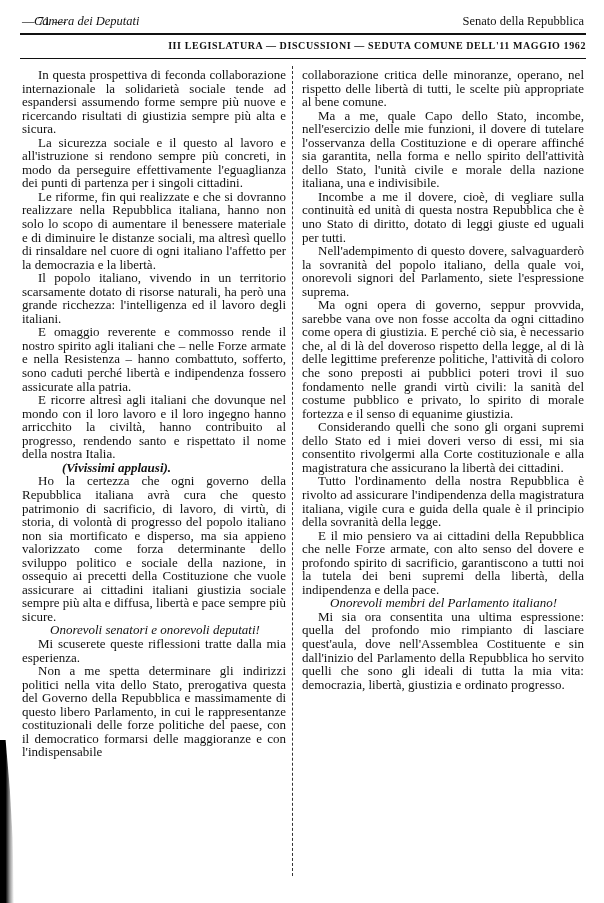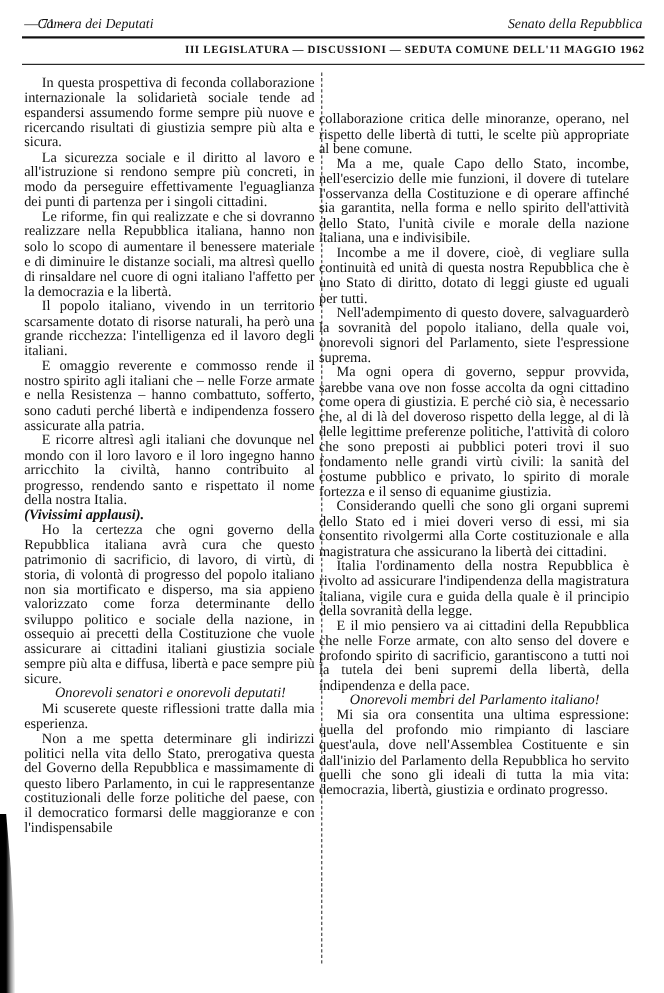--- a/index.html
+++ b/index.html
@@ -2,75 +2,75 @@
 <html><head>
 <meta charset="utf-8">
 <style>
   html, body { margin: 0; padding: 0; background: #ffffff; }
   body { width: 604px; height: 903px; position: relative; overflow: hidden;
          font-family: "Liberation Serif", "DejaVu Serif", serif; color: #111; }
   .running-head { position: absolute; top: 14px; left: 22px; width: 562px; height: 18px;
                   font-size: 12.5px; }
   .running-head .left { position: absolute; left: 12px; top: 0; font-style: italic; }
   .running-head .center { position: absolute; left: 0; right: 0; top: 0; }
-  .running-head .right { position: absolute; right: 0; top: 0; font-style: italic; }
+  .running-head .right { position: absolute; right: 0; top: 0; }
   .rule1 { position: absolute; top: 33px; left: 20px; width: 566px; height: 0;
            border-top: 2px solid #111; }
   .subhead { position: absolute; top: 40px; left: 20px; width: 566px; text-align: right;
              font-size: 10px; font-weight: bold; letter-spacing: 0.6px; }
   .rule2 { position: absolute; top: 58px; left: 20px; width: 566px; height: 0;
            border-top: 1px solid #111; }
   .col { position: absolute; top: 68px; font-size: 13px; line-height: 13.55px;
          text-align: justify; hyphens: manual; }
   .col.left { left: 22px; width: 264px; }
-  .col.right { left: 290px; width: 282px; margin-top: 33px; }
+  .col.right { left: 302px; width: 282px; }
   .col p { margin: 0; text-indent: 16px; }
   .col p.noindent { text-indent: 0; }
   .col p.deep { text-indent: 28px; font-style: italic; }
   .col-divider { position: absolute; top: 66px; left: 292px; width: 0; height: 810px;
                  border-left: 1px dashed #333; }
   .scan-edge { position: absolute; left: 0; top: 740px; width: 14px; height: 163px;
                background: linear-gradient(to right, #000 0%, #000 40%, rgba(0,0,0,0.4) 70%, rgba(0,0,0,0) 100%);
                clip-path: polygon(0 0, 40% 0, 70% 30%, 90% 60%, 100% 100%, 0 100%); }
-  em.applause { font-style: italic; font-weight: bold; }
+  em.applause { font-style: italic; font-weight: bold; margin-left: 40px; }
 </style>
 </head>
 <body>
 
 <div class="running-head">
   <span class="left">Camera dei Deputati</span>
   <span class="center">— 71 —</span>
   <span class="right">Senato della Repubblica</span>
 </div>
 <div class="rule1"></div>
 <div class="subhead">III LEGISLATURA — DISCUSSIONI — SEDUTA COMUNE DELL'11 MAGGIO 1962</div>
 <div class="rule2"></div>
 
 <div class="col left">
   <p>In questa prospettiva di feconda collaborazione internazionale la solidarietà sociale tende ad espandersi assumendo forme sempre più nuove e ricercando risultati di giustizia sempre più alta e sicura.</p>
-  <p>La sicurezza sociale e il diritto al lavoro e all'istruzione si rendono sempre più concreti, in modo da perseguire effettivamente l'eguaglianza dei punti di partenza per i singoli cittadini.</p>
+  <p>La sicurezza sociale e il questo al lavoro e all'istruzione si rendono sempre più concreti, in modo da perseguire effettivamente l'eguaglianza dei punti di partenza per i singoli cittadini.</p>
   <p>Le riforme, fin qui realizzate e che si dovranno realizzare nella Repubblica italiana, hanno non solo lo scopo di aumentare il benessere materiale e di diminuire le distanze sociali, ma altresì quello di rinsaldare nel cuore di ogni italiano l'affetto per la democrazia e la libertà.</p>
   <p>Il popolo italiano, vivendo in un territorio scarsamente dotato di risorse naturali, ha però una grande ricchezza: l'intelligenza ed il lavoro degli italiani.</p>
   <p>E omaggio reverente e commosso rende il nostro spirito agli italiani che – nelle Forze armate e nella Resistenza – hanno combattuto, sofferto, sono caduti perché libertà e indipendenza fossero assicurate alla patria.</p>
   <p>E ricorre altresì agli italiani che dovunque nel mondo con il loro lavoro e il loro ingegno hanno arricchito la civiltà, hanno contribuito al progresso, rendendo santo e rispettato il nome della nostra Italia.</p>
   <p class="noindent"><em class="applause">(Vivissimi applausi).</em></p>
   <p>Ho la certezza che ogni governo della Repubblica italiana avrà cura che questo patrimonio di sacrificio, di lavoro, di virtù, di storia, di volontà di progresso del popolo italiano non sia mortificato e disperso, ma sia appieno valorizzato come forza determinante dello sviluppo politico e sociale della nazione, in ossequio ai precetti della Costituzione che vuole assicurare ai cittadini italiani giustizia sociale sempre più alta e diffusa, libertà e pace sempre più sicure.</p>
   <p class="deep">Onorevoli senatori e onorevoli deputati!</p>
   <p>Mi scuserete queste riflessioni tratte dalla mia esperienza.</p>
   <p>Non a me spetta determinare gli indirizzi politici nella vita dello Stato, prerogativa questa del Governo della Repubblica e massimamente di questo libero Parlamento, in cui le rappresentanze costituzionali delle forze politiche del paese, con il democratico formarsi delle maggioranze e con l'indispensabile</p>
 </div>
 
 <div class="col-divider"></div>
 
 <div class="col right">
   <p class="noindent">collaborazione critica delle minoranze, operano, nel rispetto delle libertà di tutti, le scelte più appropriate al bene comune.</p>
   <p>Ma a me, quale Capo dello Stato, incombe, nell'esercizio delle mie funzioni, il dovere di tutelare l'osservanza della Costituzione e di operare affinché sia garantita, nella forma e nello spirito dell'attività dello Stato, l'unità civile e morale della nazione italiana, una e indivisibile.</p>
   <p>Incombe a me il dovere, cioè, di vegliare sulla continuità ed unità di questa nostra Repubblica che è uno Stato di diritto, dotato di leggi giuste ed uguali per tutti.</p>
   <p>Nell'adempimento di questo dovere, salvaguarderò la sovranità del popolo italiano, della quale voi, onorevoli signori del Parlamento, siete l'espressione suprema.</p>
   <p>Ma ogni opera di governo, seppur provvida, sarebbe vana ove non fosse accolta da ogni cittadino come opera di giustizia. E perché ciò sia, è necessario che, al di là del doveroso rispetto della legge, al di là delle legittime preferenze politiche, l'attività di coloro che sono preposti ai pubblici poteri trovi il suo fondamento nelle grandi virtù civili: la sanità del costume pubblico e privato, lo spirito di morale fortezza e il senso di equanime giustizia.</p>
   <p>Considerando quelli che sono gli organi supremi dello Stato ed i miei doveri verso di essi, mi sia consentito rivolgermi alla Corte costituzionale e alla magistratura che assicurano la libertà dei cittadini.</p>
-  <p>Italia l'ordinamento della nostra Repubblica è rivolto ad assicurare l'indipendenza della magistratura italiana, vigile cura e guida della quale è il principio della sovranità della legge.</p>
+  <p>Tutto l'ordinamento della nostra Repubblica è rivolto ad assicurare l'indipendenza della magistratura italiana, vigile cura e guida della quale è il principio della sovranità della legge.</p>
   <p>E il mio pensiero va ai cittadini della Repubblica che nelle Forze armate, con alto senso del dovere e profondo spirito di sacrificio, garantiscono a tutti noi la tutela dei beni supremi della libertà, della indipendenza e della pace.</p>
   <p class="deep">Onorevoli membri del Parlamento italiano!</p>
   <p>Mi sia ora consentita una ultima espressione: quella del profondo mio rimpianto di lasciare quest'aula, dove nell'Assemblea Costituente e sin dall'inizio del Parlamento della Repubblica ho servito quelli che sono gli ideali di tutta la mia vita: democrazia, libertà, giustizia e ordinato progresso.</p>
 </div>
 
 <div class="scan-edge"></div>
 
 </body></html>

